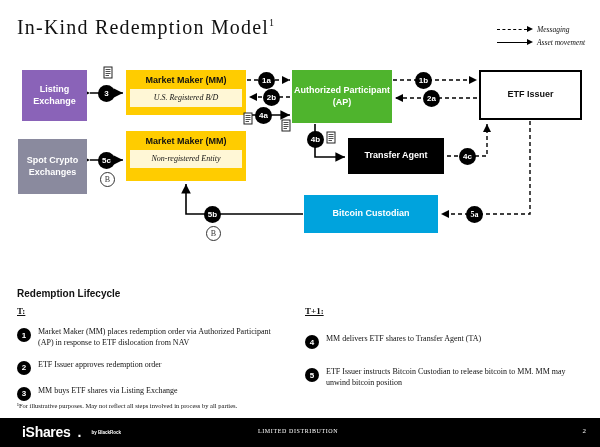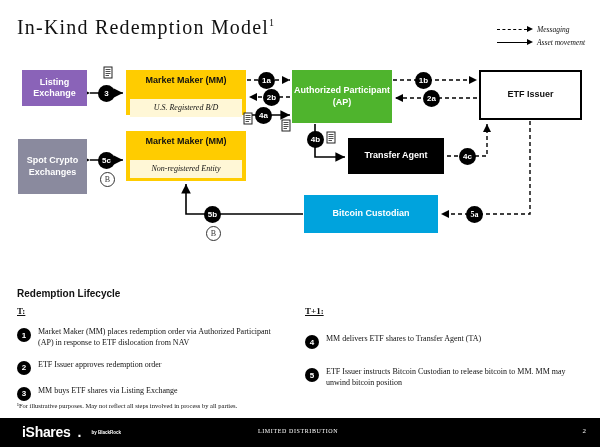--- a/index.html
+++ b/index.html
@@ -31,29 +31,29 @@
   .lg-line.dash .seg{border-top:1px dashed #000;}
   .lg-line .head{
     position:absolute;right:0;top:0px;width:0;height:0;
     border-top:3.5px solid transparent;border-bottom:3.5px solid transparent;
     border-left:6px solid #000;
   }
 
   
   .box{position:absolute;box-sizing:border-box;display:flex;align-items:center;justify-content:center;
        text-align:center;font-weight:bold;font-size:9px;line-height:1.25;}
-  .box.listing{left:22px;top:70px;width:65px;height:36px;background:#8A63B8;color:#fff;}
+  .box.listing{left:22px;top:70px;width:65px;height:51px;background:#8A63B8;color:#fff;}
   .box.spot{left:18px;top:139px;width:69px;height:55px;background:#8A8A9E;color:#fff;}
   .box.mm1{left:126px;top:70px;width:120px;height:45px;background:#FFCC00;color:#111;
            flex-direction:column;justify-content:flex-start;padding-top:5px;}
   .box.mm2{left:126px;top:131px;width:120px;height:50px;background:#FFCC00;color:#111;
            flex-direction:column;justify-content:flex-start;padding-top:5px;}
   .mm-title{font-size:9px;font-weight:bold;}
   .mm-sub{
-    margin-top:13px;width:100px;background:#FFF7D6;border:0;
+    margin-top:3px;width:100px;background:#FFF7D6;border:0;
     font-style:italic;font-weight:normal;font-size:8px;color:#111;padding:4px 6px;
     font-family:"Liberation Serif", serif;
   }
   .box.ap{left:292px;top:70px;width:100px;height:53px;background:#4FB42D;color:#fff;}
   .box.etf{left:479px;top:70px;width:103px;height:50px;background:#fff;color:#111;border:2px solid #000;}
   .box.ta{left:348px;top:138px;width:96px;height:36px;background:#000;color:#fff;}
   .box.custodian{left:304px;top:195px;width:134px;height:38px;background:#00A3DD;color:#fff;}
 
   
   .wires{position:absolute;left:0;top:0;width:600px;height:300px;}

